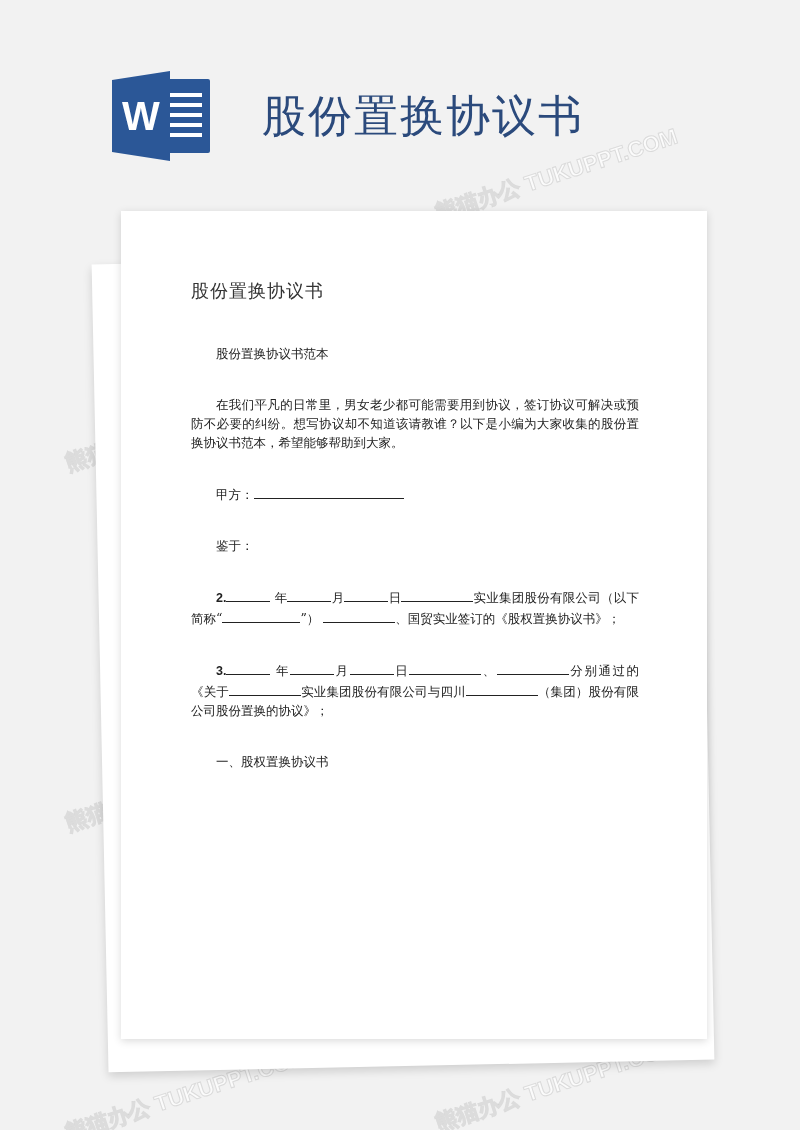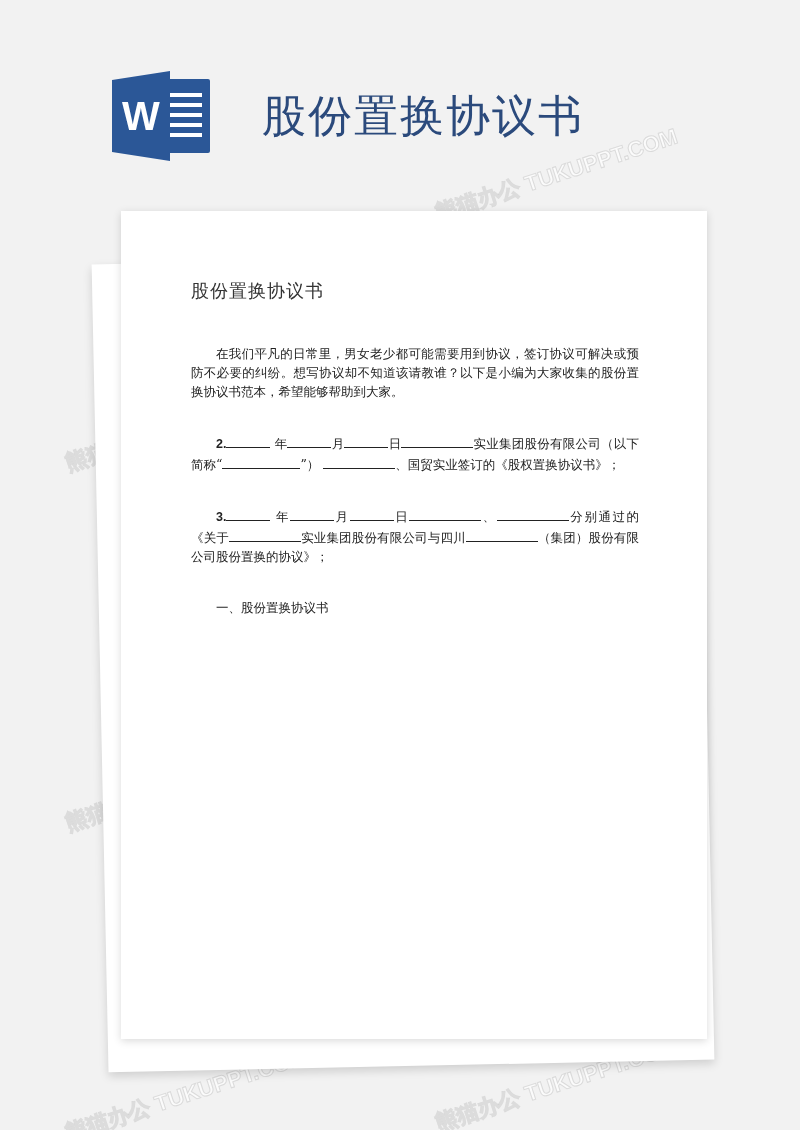--- a/index.html
+++ b/index.html
@@ -51,23 +51,28 @@
 <div class="watermark" style="left:430px;top:760px">熊猫办公 TUKUPPT.COM</div>
 <div class="watermark" style="left:60px;top:1080px">熊猫办公 TUKUPPT.COM</div>
 <div class="watermark" style="left:430px;top:1070px">熊猫办公 TUKUPPT.COM</div>
 
 <div class="page-back"></div>
 
 <div class="page">
   <div class="doc">
     <div class="doc-title">股份置换协议书</div>
 
+    <p class="p">股份置换协议书范本</p>
     <p class="p">在我们平凡的日常里，男女老少都可能需要用到协议，签订协议可解决或预防不必要的纠纷。想写协议却不知道该请教谁？以下是小编为大家收集的股份置换协议书范本，希望能够帮助到大家。</p>
 
+    <p class="p">
+      <span>甲方：</span><span class="blank" style="width:150px"></span>
+    </p>
+    <p class="p">鉴于：</p>
 
 
     <p class="p"><span class="num">2.</span><span class="blank" style="width:44px"></span> <span>年</span><span class="blank" style="width:44px"></span><span>月</span><span class="blank" style="width:44px"></span><span>日</span><span class="blank" style="width:72px"></span><span>实业集团股份有限公司（以下简称“</span><span class="blank" style="width:78px"></span><span>”）</span> <span class="blank" style="width:72px"></span><span>、国贸实业签订的《股权置换协议书》；</span></p>
 
     <p class="p"><span class="num">3.</span><span class="blank" style="width:44px"></span> <span>年</span><span class="blank" style="width:44px"></span><span>月</span><span class="blank" style="width:44px"></span><span>日</span><span class="blank" style="width:72px"></span><span>、</span><span class="blank" style="width:72px"></span><span>分别通过的《关于</span><span class="blank" style="width:72px"></span><span>实业集团股份有限公司与四川</span><span class="blank" style="width:72px"></span><span>（集团）股份有限公司股份置换的协议》；</span></p>
 
-    <p class="p">一、股份置换协议书</p>
+    <p class="p">一、股权置换协议书</p>
   </div>
 </div>
 
 </body></html>

